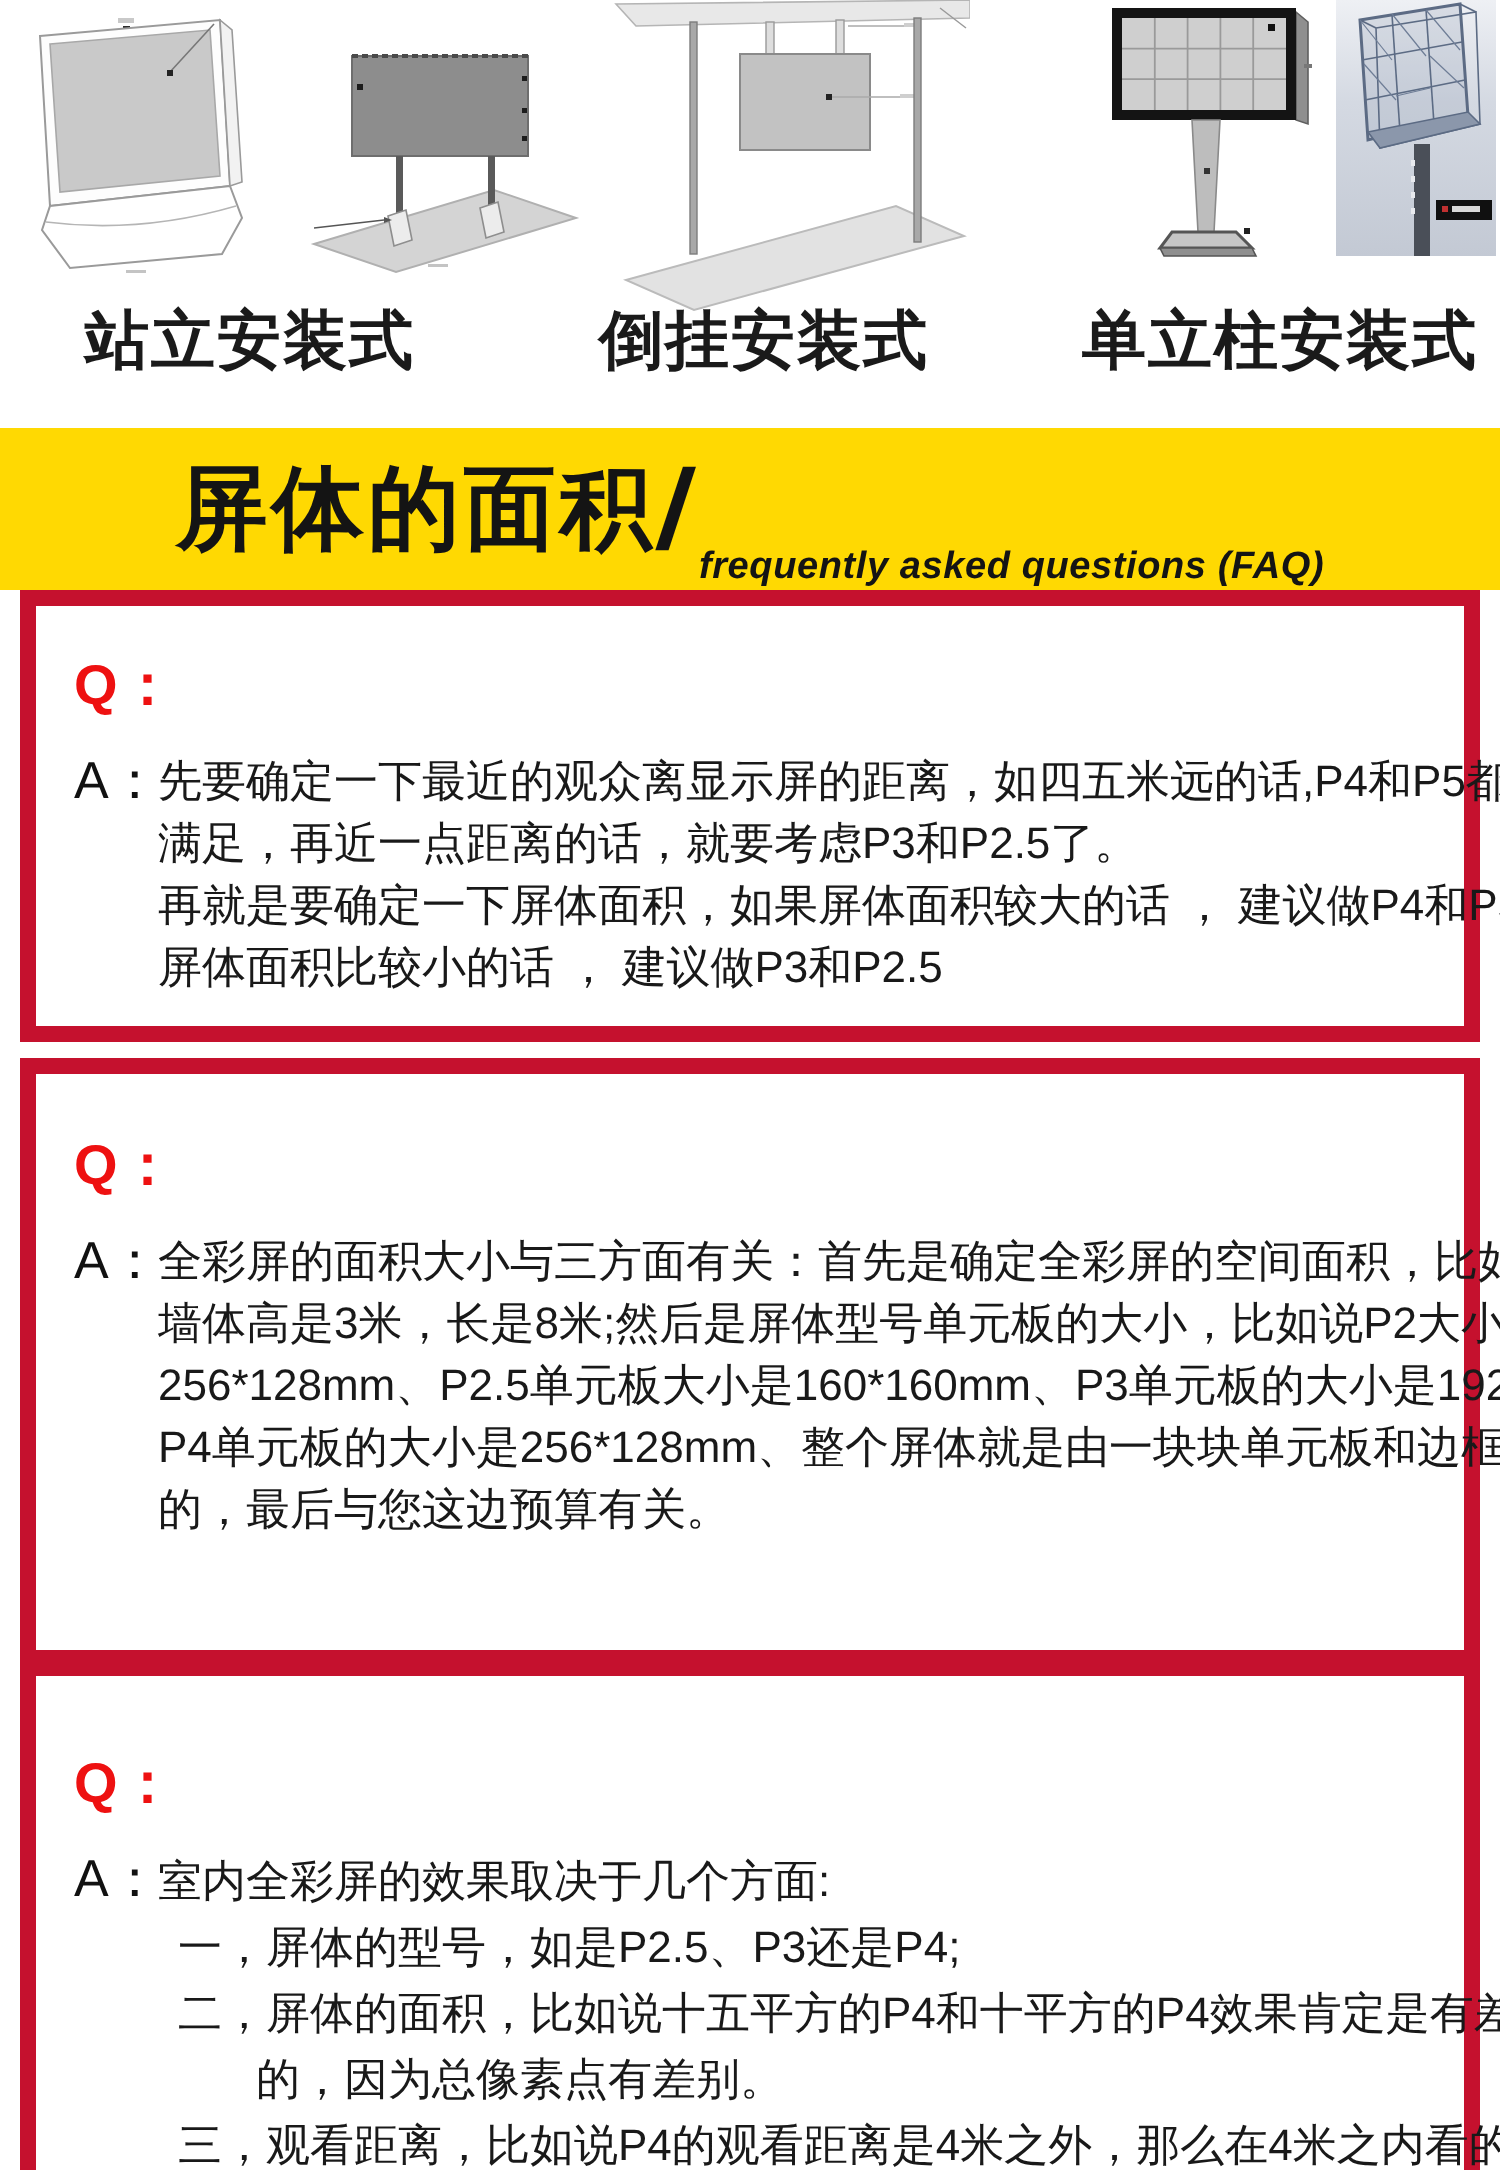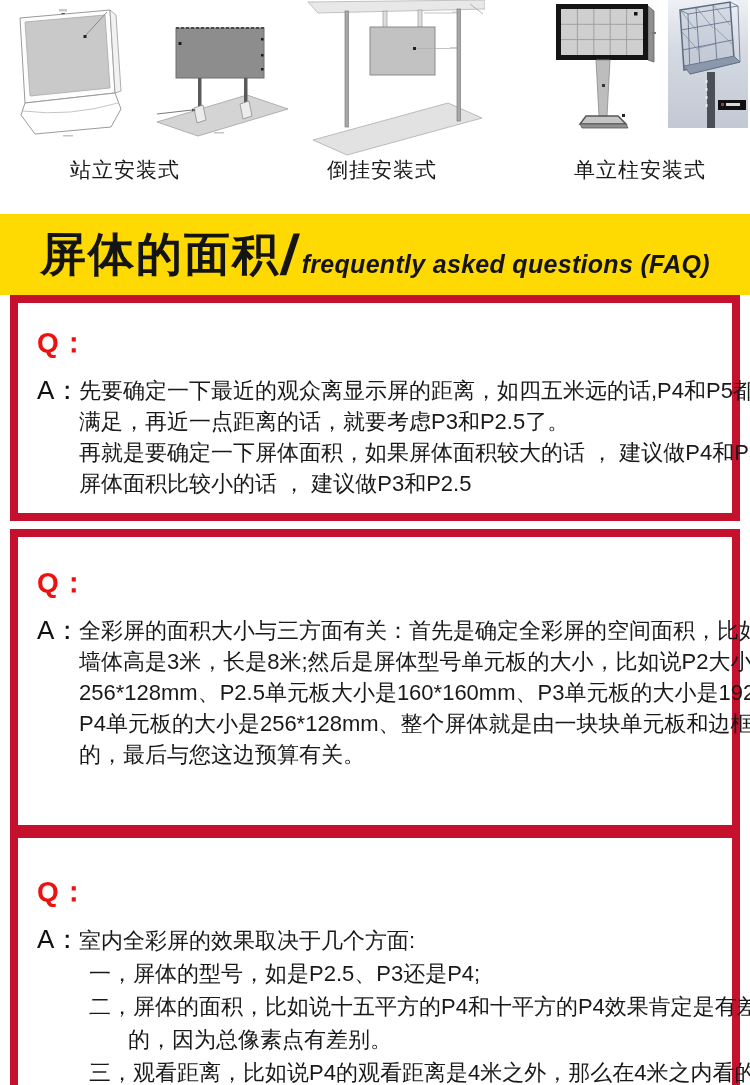--- a/index.html
+++ b/index.html
@@ -7,21 +7,21 @@
   .screen {
     position:relative; width:750px; height:1085px; overflow:hidden;
     background:#ffffff; font-family:"Liberation Sans", sans-serif;
   }
 
   
   .install-section { position:absolute; left:0; top:0; width:750px; height:214px; background:#fff; }
   .diag { position:absolute; }
   .diag-label {
     position:absolute; top:152px; height:36px; line-height:36px;
-    text-align:center; font-size:21px; font-weight:400; color:#1a1a1a;
+    text-align:center; font-size:32px; font-weight:700; color:#1a1a1a;
     letter-spacing:1px; white-space:nowrap;
   }
   .label-1 { left:35px;  width:180px; }
   .label-2 { left:292px; width:180px; }
   .label-3 { left:540px; width:200px; }
 
   .render3d {
     position:absolute; left:668px; top:0; width:80px; height:128px;
     background:linear-gradient(180deg,#eef0f4 0%,#d4d9e2 40%,#c3c9d4 100%);
   }
@@ -33,22 +33,22 @@
     overflow:hidden;
   }
   .banner-cn {
     font-size:46px; font-weight:900; color:#141414; letter-spacing:2px; line-height:81px;
   }
   .banner-slash {
     font-size:56px; font-weight:700; color:#141414; margin:0 4px 0 2px;
     transform:skewX(-8deg); line-height:81px;
   }
   .banner-en {
-    font-size:25px; font-weight:800; font-style:italic; color:#141414;
-    align-self:flex-end; margin-bottom:16px; letter-spacing:0.3px; white-space:nowrap;
+    font-size:19px; font-weight:800; font-style:italic; color:#141414;
+    align-self:flex-end; margin-bottom:0; letter-spacing:0.3px; white-space:nowrap;
   }
 
   
   .faq-box {
     position:absolute; left:10px; width:730px; background:#ffffff;
     border:8px solid #c5112e;
   }
   .faq-1 { top:295px; height:226px; }
   .faq-2 { top:529px; height:304px; }
   .faq-3 { top:830px; height:280px; }

